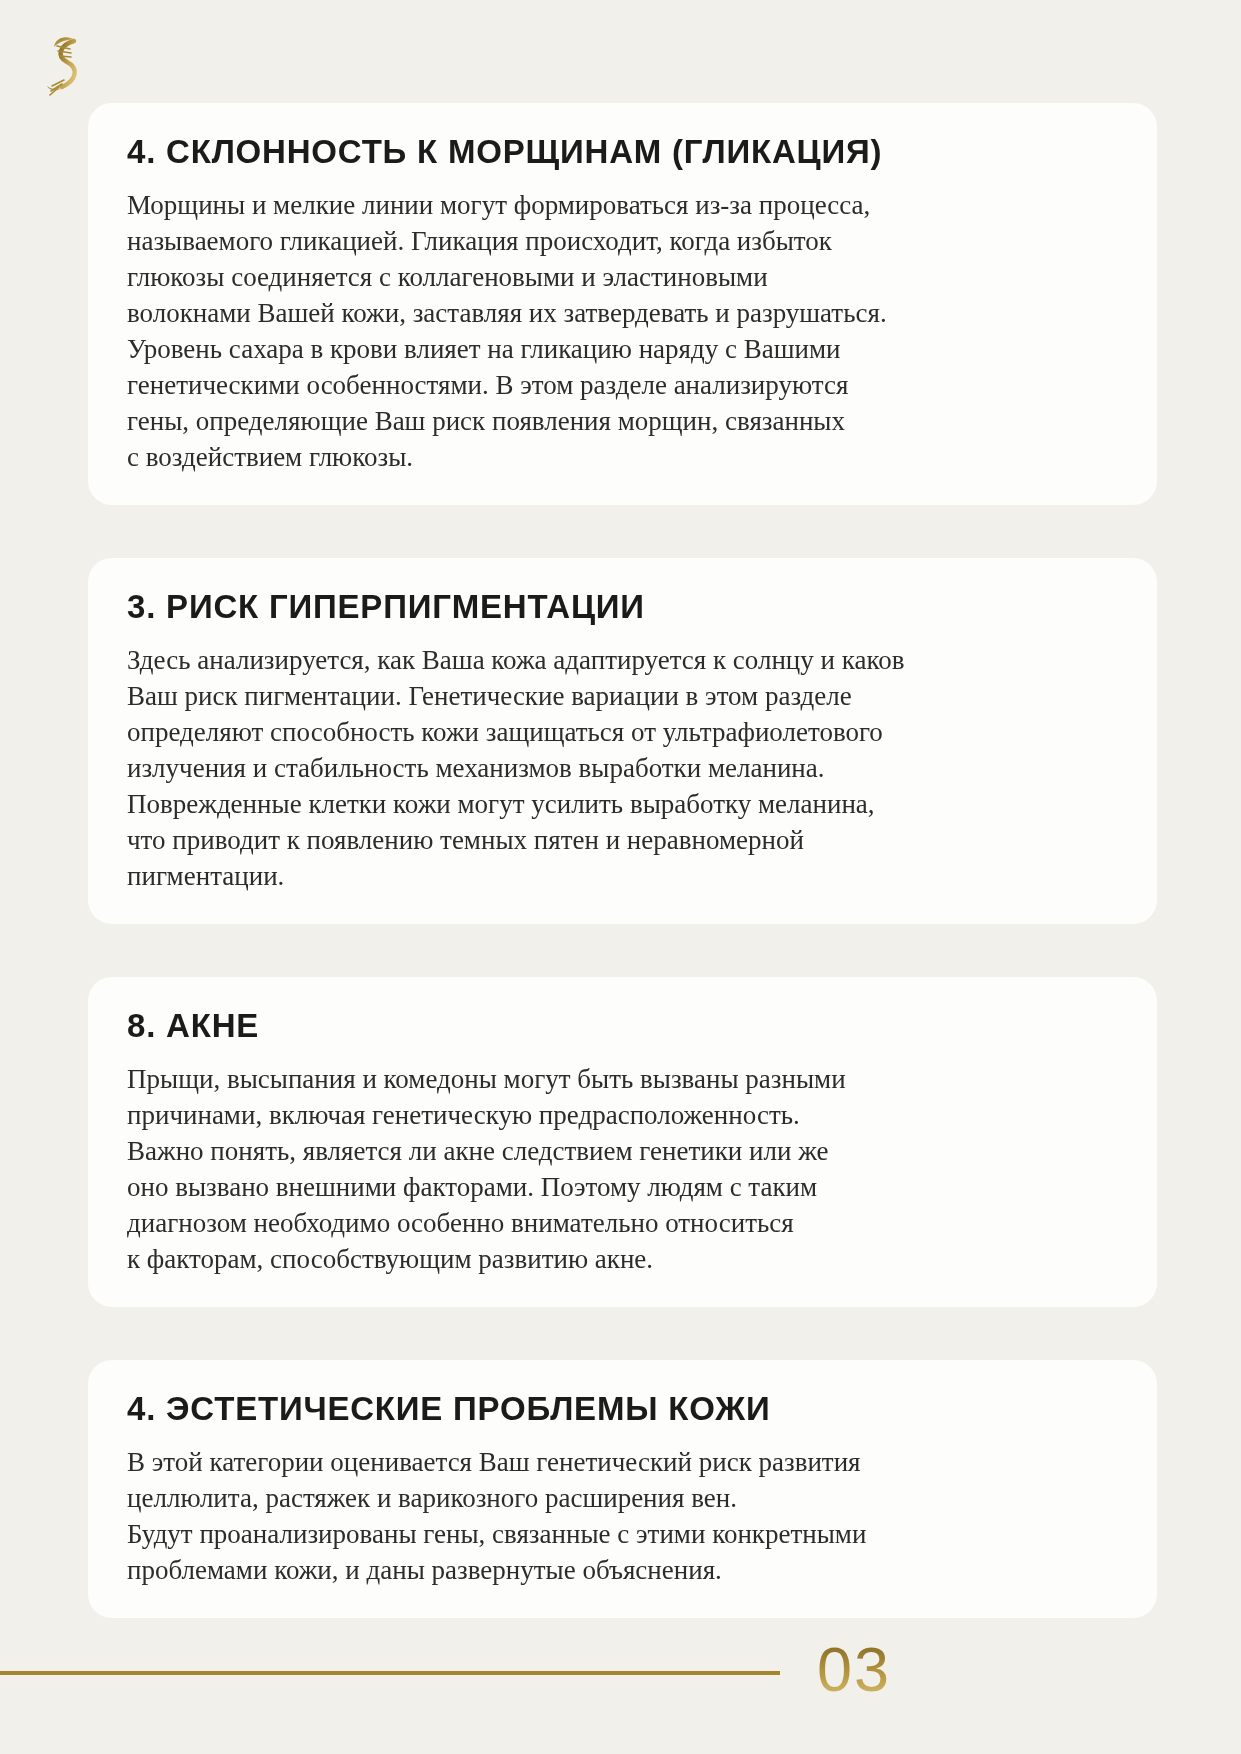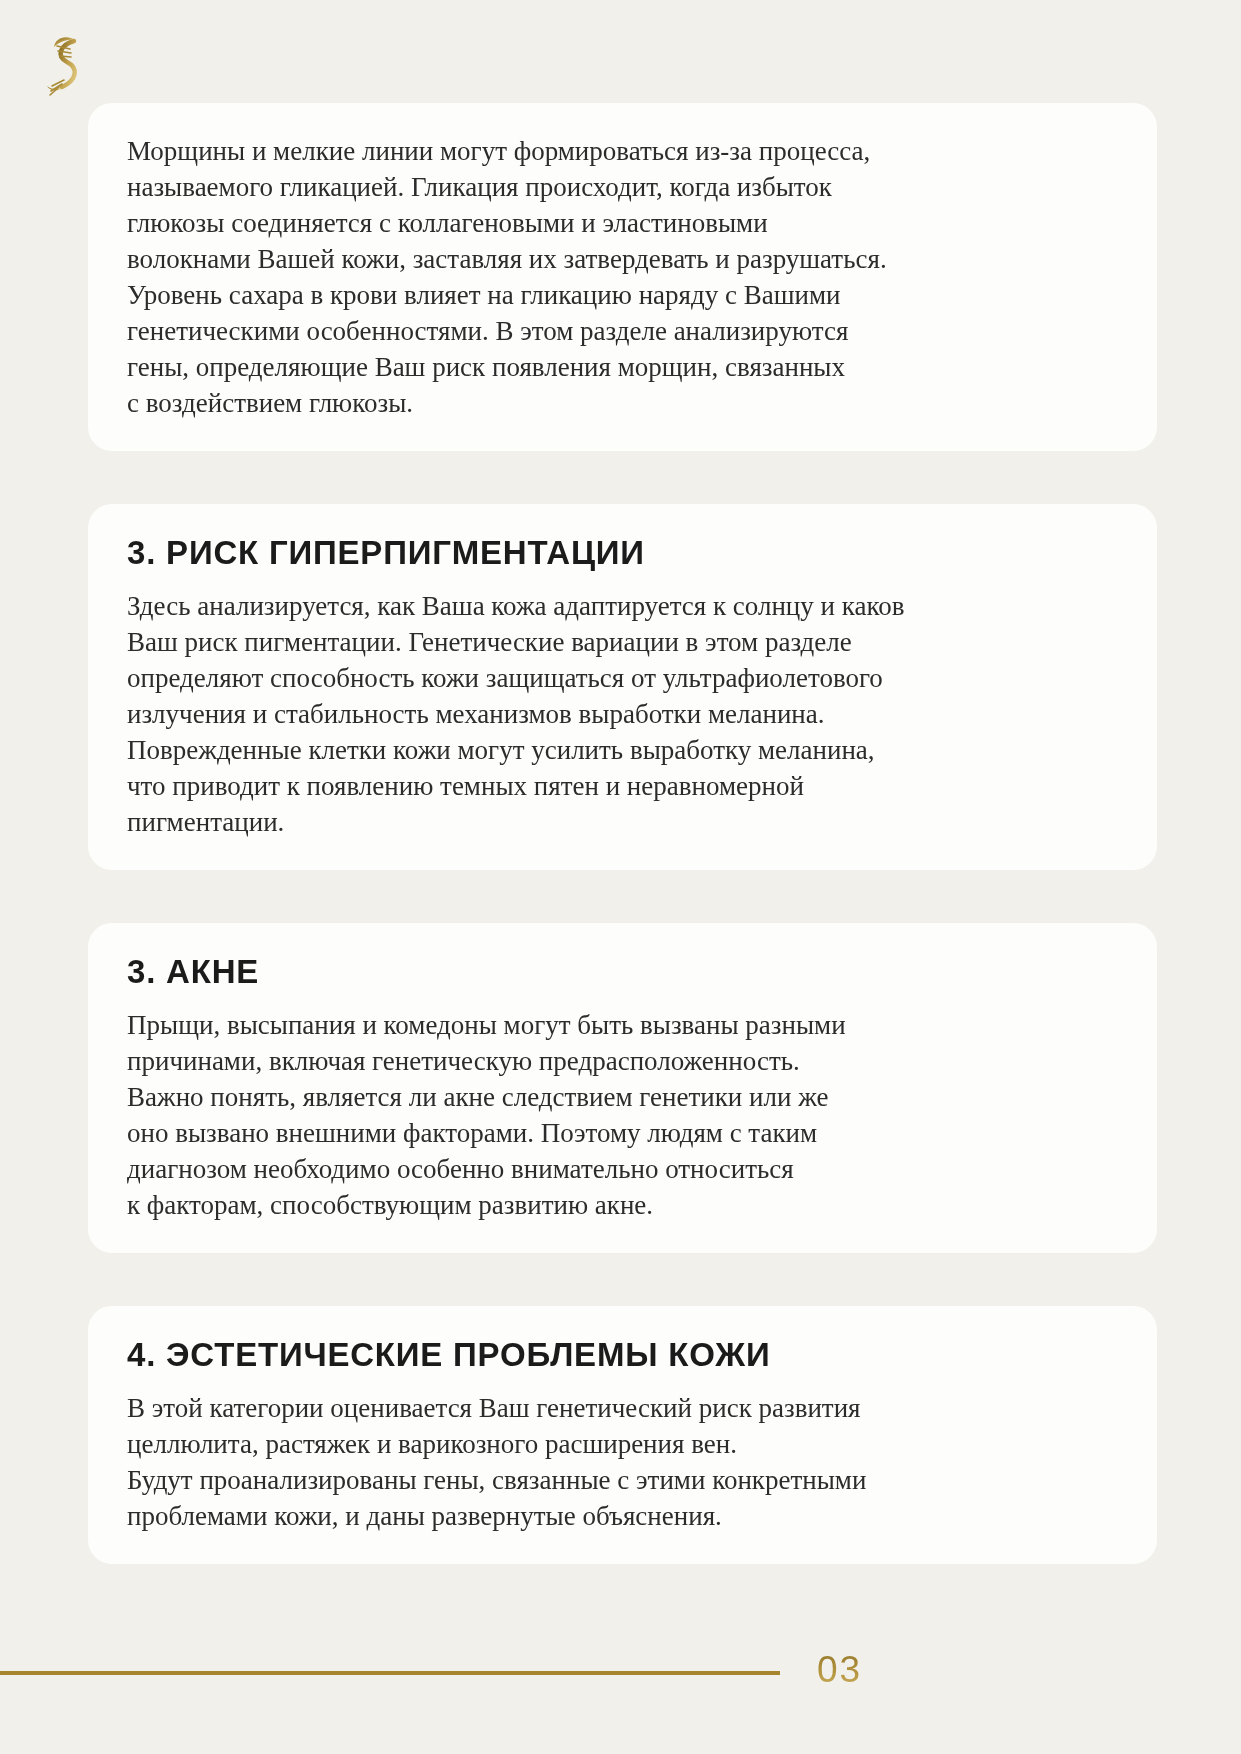--- a/index.html
+++ b/index.html
@@ -56,21 +56,21 @@
     left: 0;
     top: 1671px;
     width: 780px;
     height: 4px;
     background: #a5852e;
   }
   .page-number {
     position: absolute;
     left: 817px;
     top: 1646px;
-    font-size: 37px;
+    font-size: 63px;
     line-height: 47px;
     font-weight: 400;
     letter-spacing: 2px;
     color: #ab8c3a;
     background: linear-gradient(180deg, #8d7128 0%, #b4943e 55%, #cfb363 100%);
     -webkit-background-clip: text;
     background-clip: text;
     -webkit-text-fill-color: transparent;
   }
 </style>
@@ -103,20 +103,21 @@
       <path d="M18 46 L6 52"></path>
       <path d="M16 50 L5 57"></path>
       <path d="M13 53 L4 61"></path>
     </g>
   </svg>
 </div>
 
 <main class="content">
 
   <section class="card">
+    <h2>4. СКЛОННОСТЬ К МОРЩИНАМ (ГЛИКАЦИЯ)</h2>
     <p>Морщины и мелкие линии могут формироваться из-за процесса,
 называемого гликацией. Гликация происходит, когда избыток
 глюкозы соединяется с коллагеновыми и эластиновыми
 волокнами Вашей кожи, заставляя их затвердевать и разрушаться.
 Уровень сахара в крови влияет на гликацию наряду с Вашими
 генетическими особенностями. В этом разделе анализируются
 гены, определяющие Ваш риск появления морщин, связанных
 с воздействием глюкозы.</p>
   </section>
 
@@ -125,21 +126,21 @@
     <p>Здесь анализируется, как Ваша кожа адаптируется к солнцу и каков
 Ваш риск пигментации. Генетические вариации в этом разделе
 определяют способность кожи защищаться от ультрафиолетового
 излучения и стабильность механизмов выработки меланина.
 Поврежденные клетки кожи могут усилить выработку меланина,
 что приводит к появлению темных пятен и неравномерной
 пигментации.</p>
   </section>
 
   <section class="card">
-    <h2>3. АКНЕ</h2>
+    <h2>8. АКНЕ</h2>
     <p>Прыщи, высыпания и комедоны могут быть вызваны разными
 причинами, включая генетическую предрасположенность.
 Важно понять, является ли акне следствием генетики или же
 оно вызвано внешними факторами. Поэтому людям с таким
 диагнозом необходимо особенно внимательно относиться
 к факторам, способствующим развитию акне.</p>
   </section>
 
   <section class="card">
     <h2>4. ЭСТЕТИЧЕСКИЕ ПРОБЛЕМЫ КОЖИ</h2>

